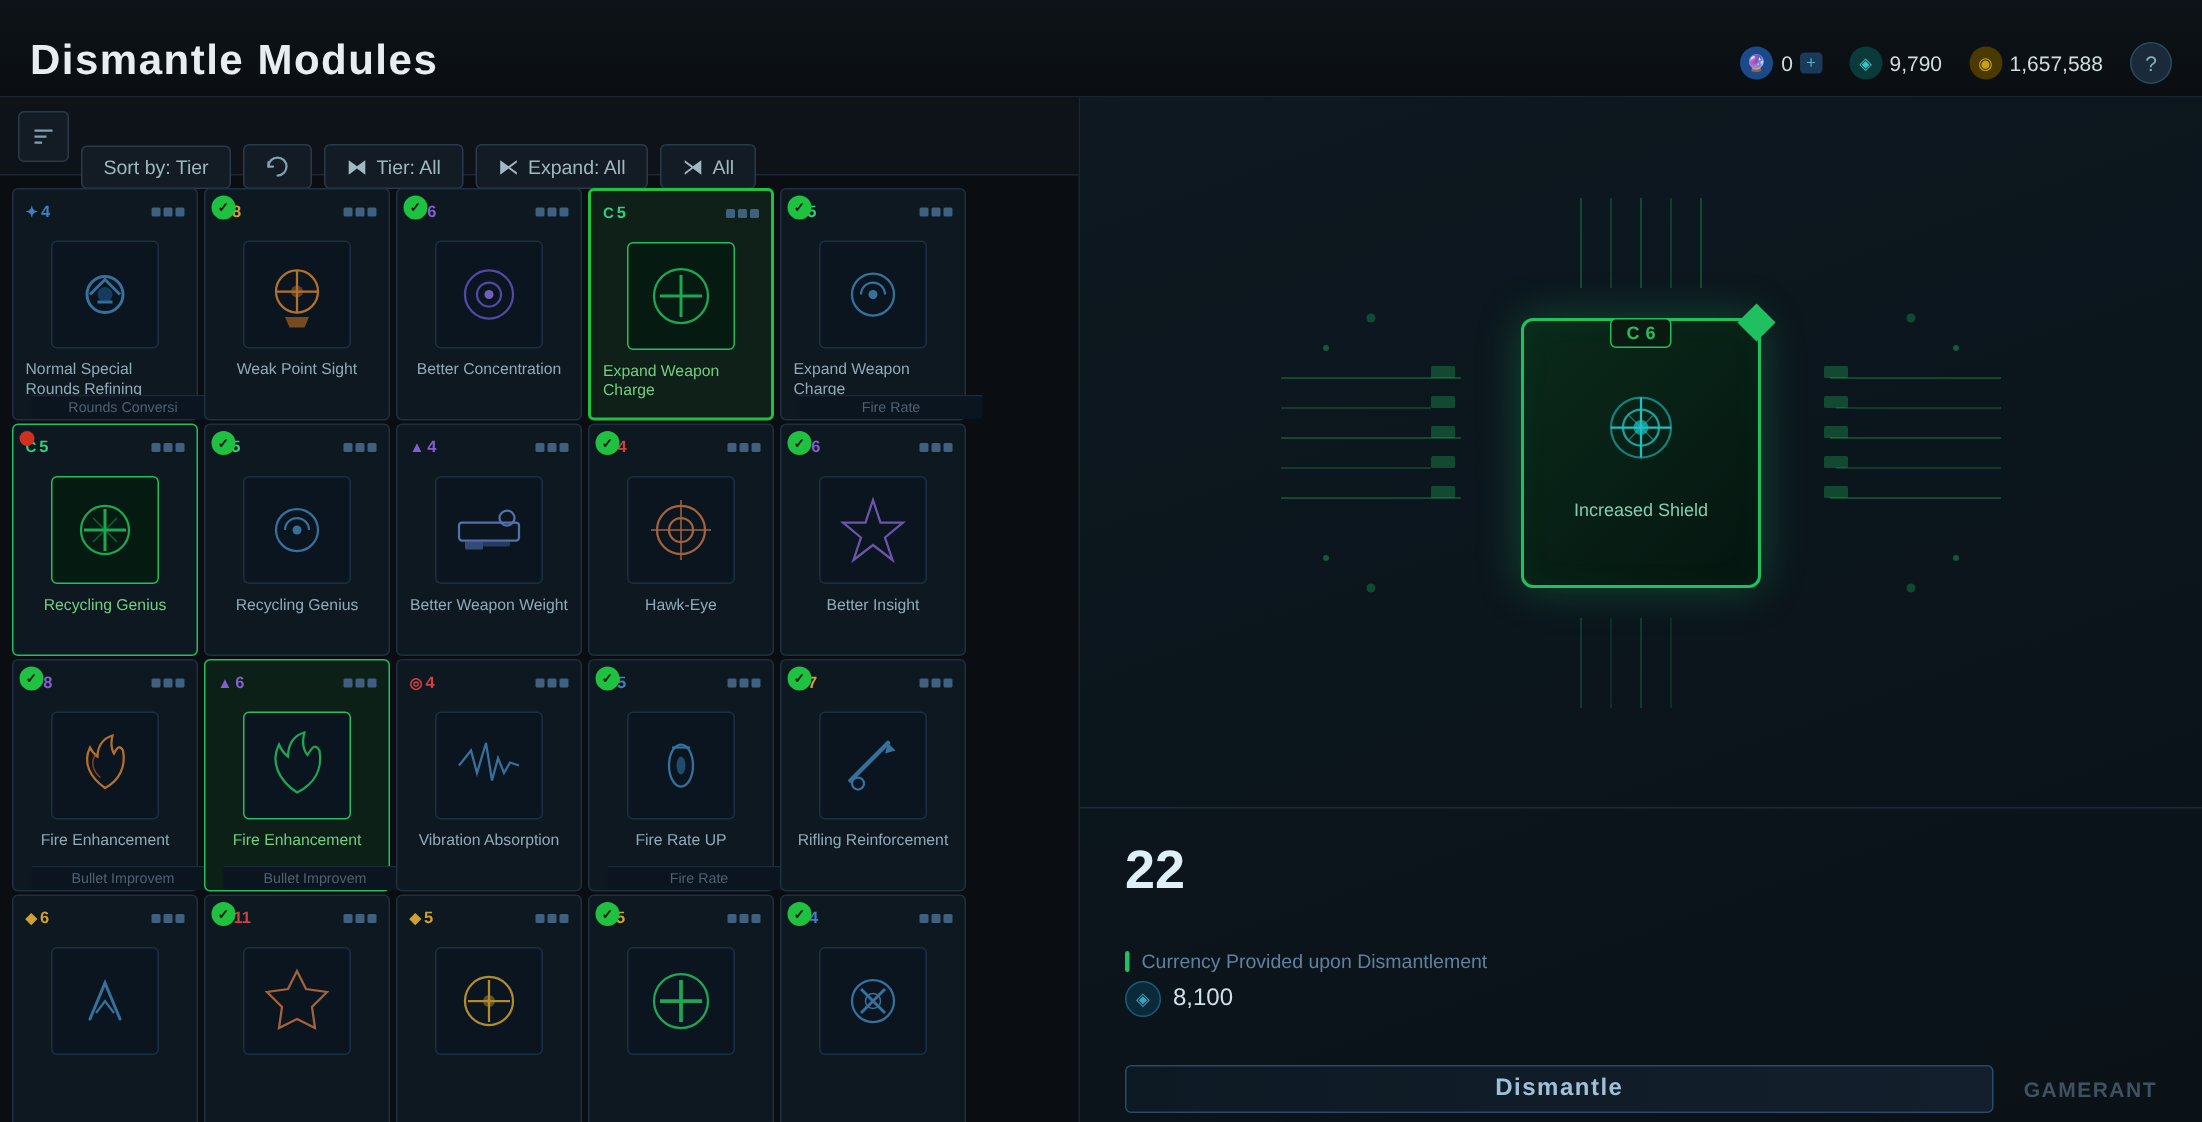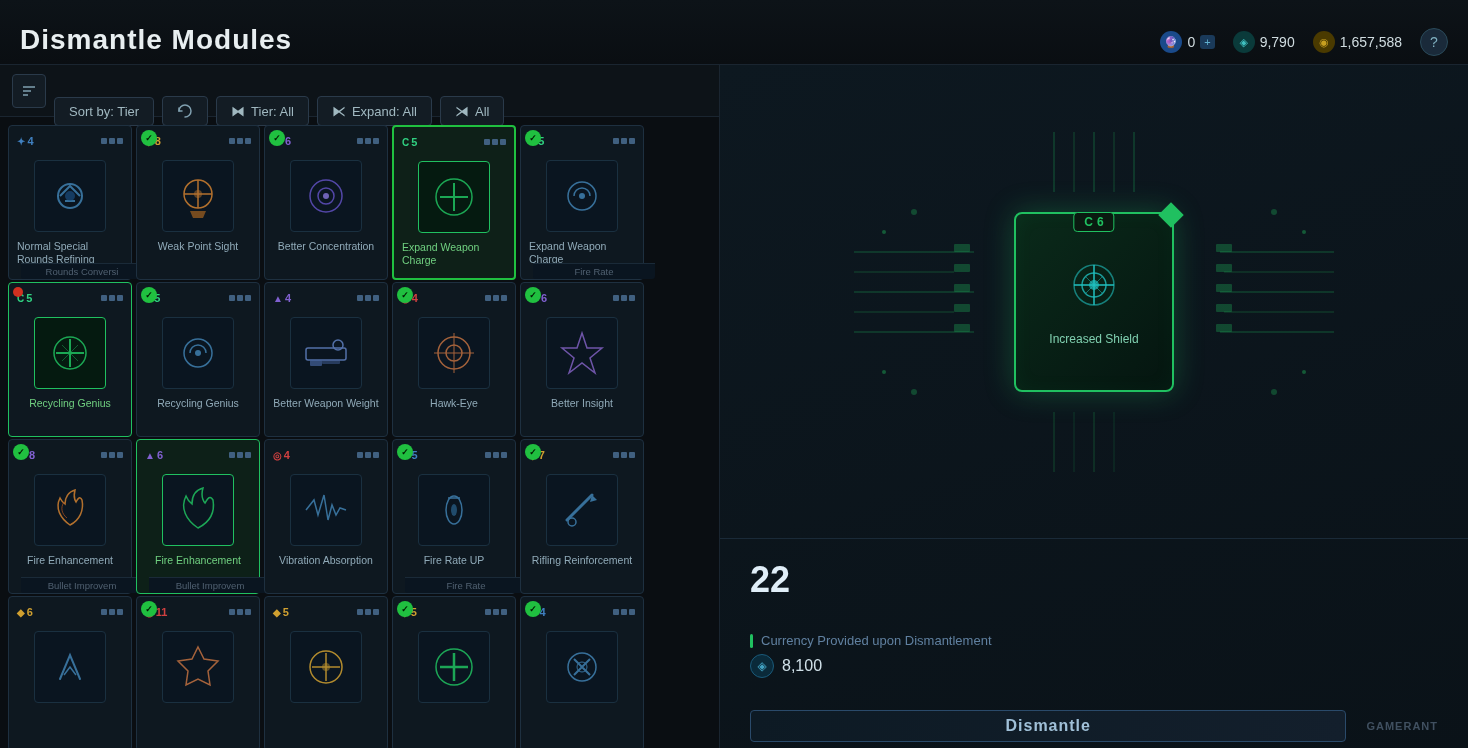--- a/index.html
+++ b/index.html
@@ -416,21 +416,21 @@
       border-radius: 4px;
       color: #a0c0d8;
       font-size: 16px;
       font-weight: bold;
       cursor: pointer;
       letter-spacing: 1px;
       transition: all 0.2s;
     }
 
     .gamerant-logo {
-      font-size: 11px;
+      font-size: 14px;
       color: #405060;
       font-weight: bold;
       letter-spacing: 1px;
       text-transform: uppercase;
     }
 
     
     .grid-area::-webkit-scrollbar { width: 6px; }
     .grid-area::-webkit-scrollbar-track { background: #0d1318; }
     .grid-area::-webkit-scrollbar-thumb { background: #2a4a5a; border-radius: 3px; }

